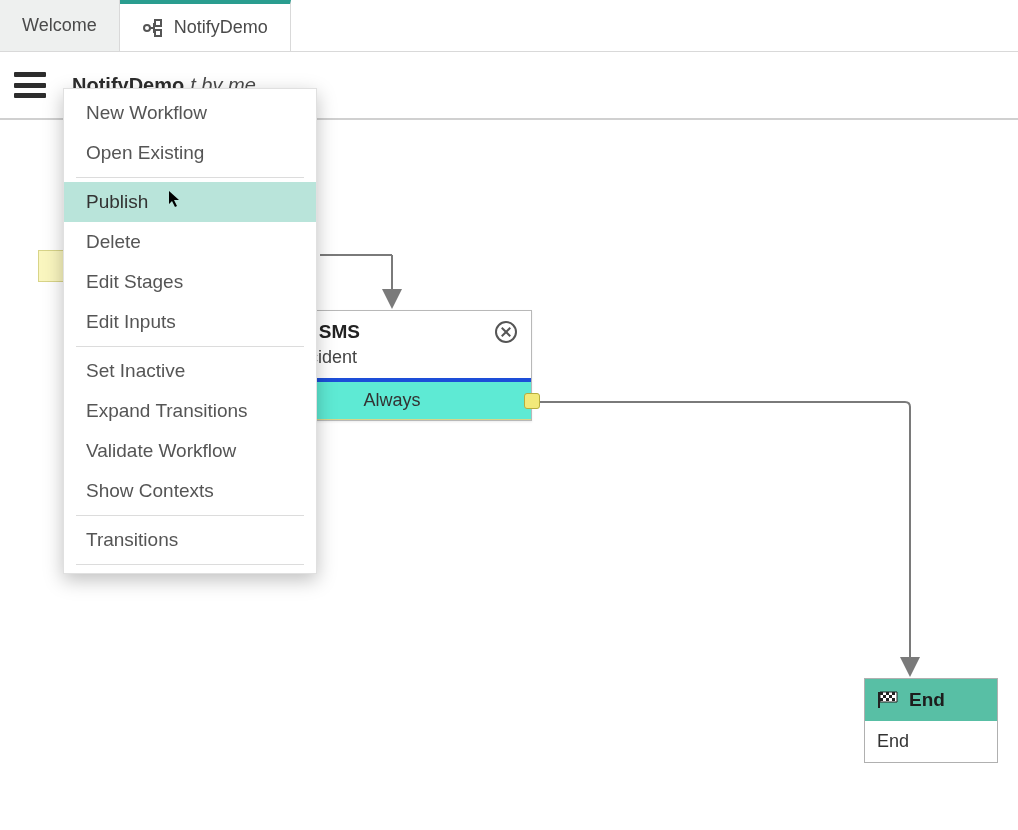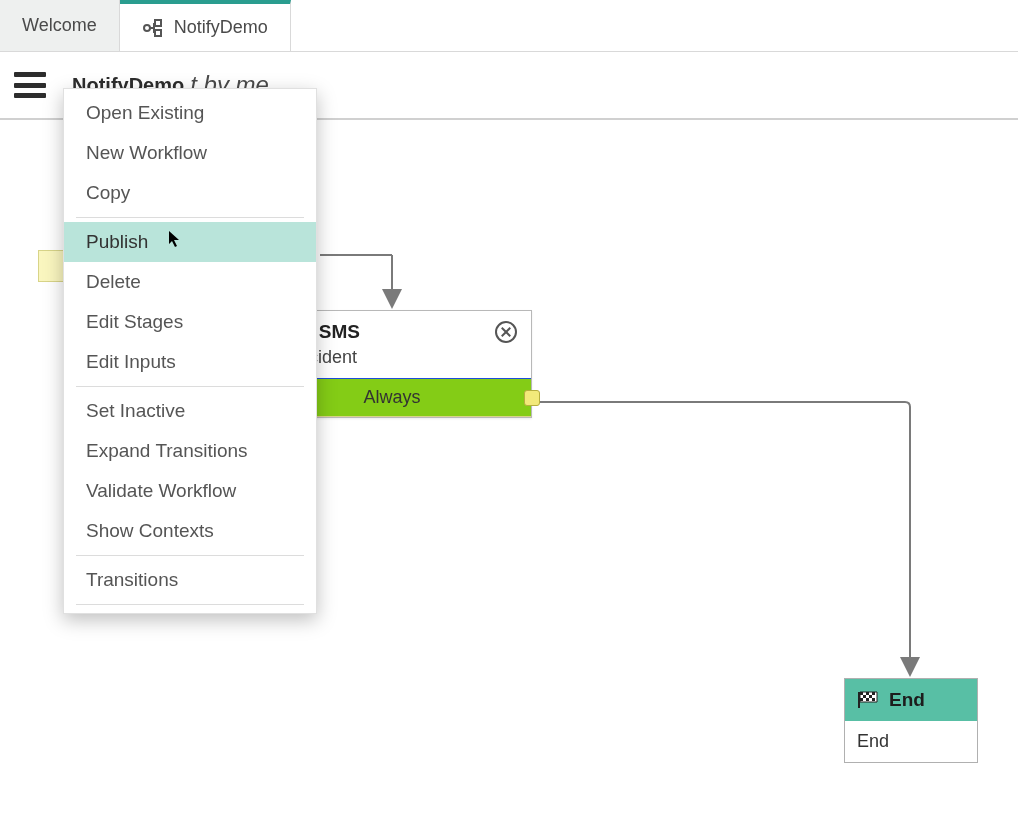--- a/index.html
+++ b/index.html
@@ -61,21 +61,21 @@
     height: 5px;
     background: #2d2d2d;
     border-radius: 1px;
   }
   .page-title {
     font-size: 20px;
     font-weight: 700;
     color: #2d2d2d;
   }
   .page-subtitle {
-    font-size: 24px;
+    font-size: 20px;
     font-style: italic;
     color: #4a4a4a;
     margin-left: 6px;
     text-align: right;
   }
 
   
   .canvas {
     position: relative;
     width: 1018px;
@@ -142,43 +142,43 @@
     background: #555;
   }
   .activity-delete::before { transform: rotate(45deg); }
   .activity-delete::after  { transform: rotate(-45deg); }
   .activity-sub {
     padding: 0 14px 10px 14px;
     font-size: 18px;
     color: #444;
   }
   .activity-condition {
-    background: #84cc16;
-    border-top: 1px solid #1d4ed8;
+    background: #5eead4;
+    border-top: 4px solid #1d4ed8;
     border-bottom: 1px solid #d8d488;
     padding: 8px 14px;
     font-size: 18px;
     color: #333;
     text-align: center;
     position: relative;
   }
   .condition-handle {
     position: absolute;
     right: -9px; top: 50%;
     transform: translateY(-50%);
     width: 16px; height: 16px;
     background: #f2e97a;
     border: 1px solid #b6ad3f;
     border-radius: 3px;
   }
 
   
   .end-node {
     position: absolute;
-    left: 844px; top: 558px;
+    left: 864px; top: 558px;
     width: 134px;
     border: 1px solid #b0b0b0;
     background: #ffffff;
   }
   .end-header {
     background: #58bfa5;
     color: #1d1d1d;
     font-weight: 700;
     font-size: 19px;
     padding: 10px 12px;
@@ -311,23 +311,22 @@
         <rect x="15" y="7" width="3" height="3" fill="#222"></rect>
       </svg>
       <span>End</span>
     </div>
     <div class="end-body">End</div>
   </div>
 
 </div>
 
 <div class="context-menu">
+  <div class="menu-item">New Workflow</div>
   <div class="menu-item">Open Existing</div>
-  <div class="menu-item">New Workflow</div>
-  <div class="menu-item">Copy</div>
   <div class="menu-sep"></div>
   <div class="menu-item hover">
     <span>Publish</span>
     <svg class="cursor-arrow" viewBox="0 0 14 18">
       <path d="M1 1 L1 14 L4 11 L7 17 L9 16 L6 10 L11 10 Z" fill="#000"></path>
     </svg>
   </div>
   <div class="menu-item">Delete</div>
   <div class="menu-item">Edit Stages</div>
   <div class="menu-item">Edit Inputs</div>

